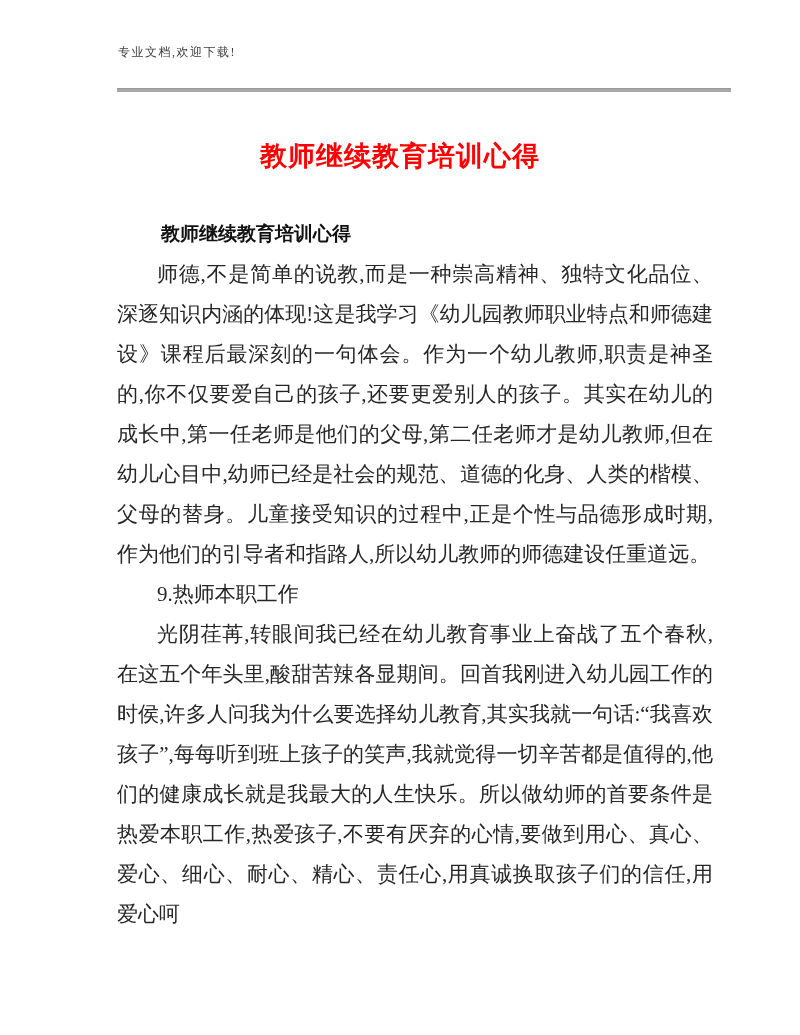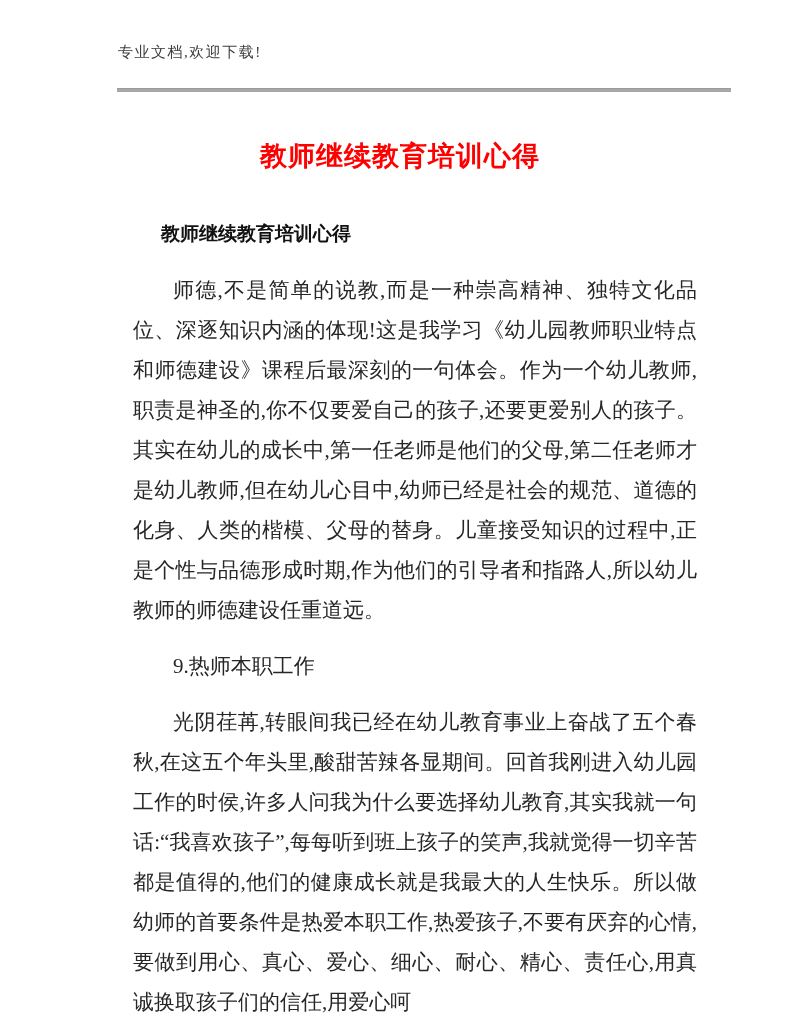--- a/index.html
+++ b/index.html
@@ -12,21 +12,21 @@
     width: 800px;
     height: 1035px;
     background: #ffffff;
     overflow: hidden;
     font-family: "Liberation Serif", serif;
   }
   .header-note {
     position: absolute;
     left: 118px;
     top: 42px;
-    font-size: 15px;
+    font-size: 12px;
     line-height: 20px;
     color: #3d3d3d;
     letter-spacing: 1.5px;
   }
   .divider {
     position: absolute;
     left: 117px;
     top: 88px;
     width: 614px;
     height: 3px;
@@ -61,21 +61,21 @@
     margin: 0;
     font-family: "Liberation Sans", sans-serif;
     font-size: 19px;
     line-height: 40px;
     font-weight: 700;
     color: #111111;
     text-indent: 44px;
     text-align: left;
   }
   .content p {
-    margin: 16px;
+    margin: 0;
     text-indent: 40px;
     word-break: break-all;
   }
 </style>
 </head>
 <body>
 
 <div class="page">
   <div class="header-note">专业文档,欢迎下载!</div>
 

